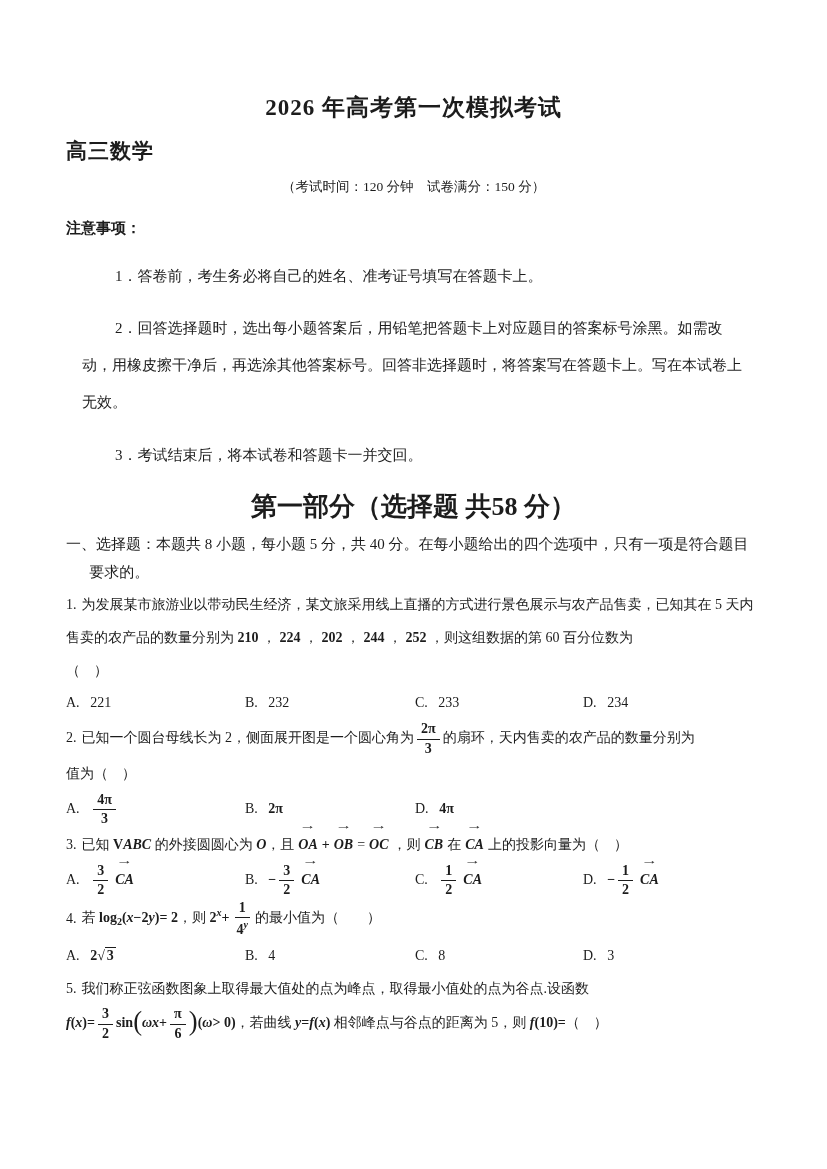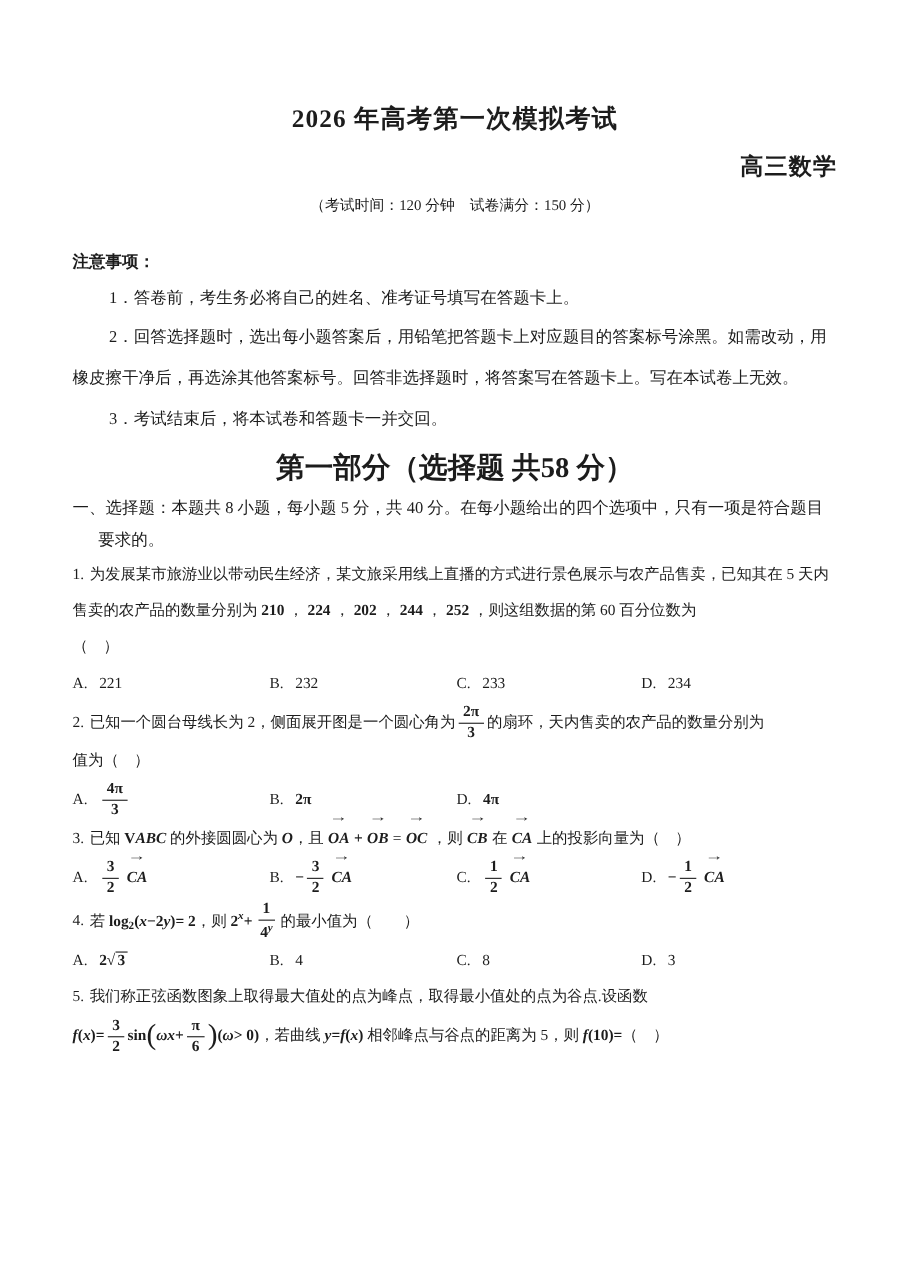--- a/index.html
+++ b/index.html
@@ -3,24 +3,24 @@
 <meta charset="utf-8">
 <style>
   html,body{margin:0;padding:0;background:#ffffff;}
   body{width:827px;height:1169px;overflow:hidden;}
   .doc{
     box-sizing:border-box;width:827px;height:1169px;
     padding:92px 66px 0 66px;background:#ffffff;color:#1c1c1c;
     font-family:"Liberation Serif","DejaVu Serif",serif;font-size:14px;
   }
   .title{text-align:center;font-size:23px;font-weight:bold;line-height:1.35;margin-bottom:14px;letter-spacing:1px;}
-  .subtitle{text-align:right;font-size:21px;font-weight:bold;line-height:1.35;margin-bottom:12px;letter-spacing:1px;}
-  .meta{text-align:center;font-size:13.5px;line-height:1.5;margin-bottom:28px;}
+  .subtitle{text-align:left;font-size:21px;font-weight:bold;line-height:1.35;margin-bottom:12px;letter-spacing:1px;}
+  .meta{text-align:center;font-size:13.5px;line-height:1.5;margin-bottom:17px;}
   .notice-head{font-size:15px;font-weight:bold;line-height:1.8;}
-  .notice p{margin:0;text-indent:2.2em;line-height:2.45;font-size:15px;}
+  .notice p{margin:16px;text-indent:2.2em;line-height:2.45;font-size:15px;}
   .part-title{text-align:center;font-size:26px;font-weight:bold;line-height:1.4;margin:8px 0 4px 0;}
   .intro{font-size:15px;line-height:1.9;padding-left:1.55em;text-indent:-1.55em;margin-bottom:2px;}
   .question{margin:0;}
   .question .stem{margin:0;line-height:2.35;}
   .qnum{margin-right:5px;}
   .options{display:flex;line-height:2.35;align-items:baseline;}
   .opt{white-space:nowrap;}
   .opt:nth-child(1){width:179px;}
   .opt:nth-child(2){width:170px;}
   .opt:nth-child(3){width:168px;}

